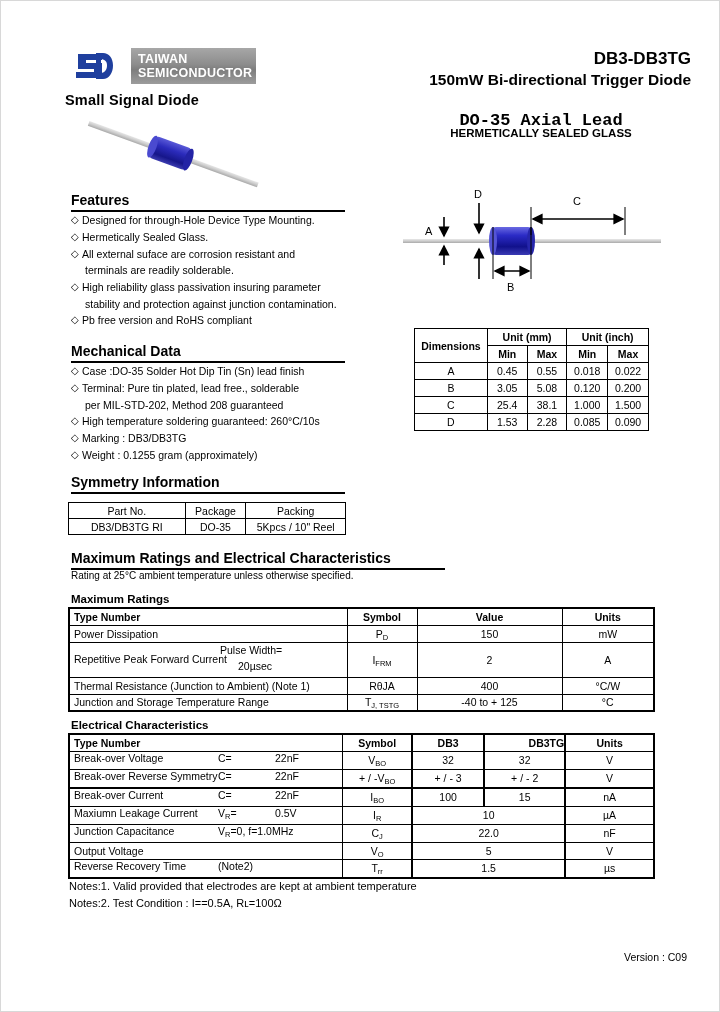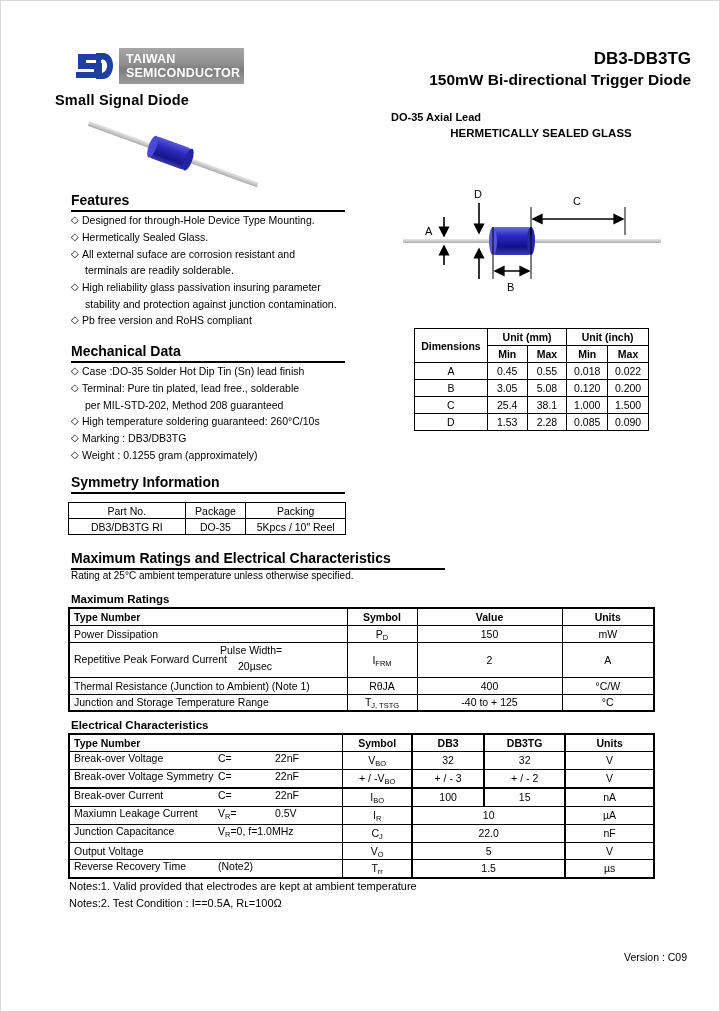--- a/index.html
+++ b/index.html
@@ -12,53 +12,53 @@
     position:relative;
     overflow:hidden;
   }
   .page {
     position:absolute; left:0; top:0; width:720px; height:1012px;
     border:1px solid #d8d8d8;
   }
 
   
   .header { position:absolute; left:0; top:0; width:720px; height:95px; }
-  .logo-wrap { position:absolute; left:68px; top:47px; display:flex; align-items:stretch; height:36px; }
+  .logo-wrap { position:absolute; left:68px; top:47px; display:flex; align-items:stretch; height:36px;gap:12px; }
   .logo-mark {
     width:50px; height:36px; background:#ffffff;
     position:relative; display:flex; align-items:center; justify-content:center;
   }
   .logo-mark svg { display:block; }
   .logo-band {
     width:125px; height:36px;
     background:linear-gradient(180deg,#a7a7a7 0%, #8d8d8d 45%, #7d7d7d 60%, #9c9c9c 100%);
     display:flex; flex-direction:column; justify-content:center;
     padding-left:7px;
   }
   .logo-band .l1, .logo-band .l2 {
     color:#ffffff; font-weight:bold; font-size:12.5px; line-height:14px;
     letter-spacing:0.2px;
   }
   .logo-band .l2 { font-size:12.5px; }
 
   .small-signal {
-    position:absolute; left:54px; top:91px;
+    position:absolute; left:64px; top:91px;
     font-size:14.5px; font-weight:bold; letter-spacing:0.2px;
   }
   .title-1 {
     position:absolute; right:30px; top:48px;
     font-size:17px; font-weight:bold; text-align:right;
   }
   .title-2 {
     position:absolute; right:30px; top:70px;
     font-size:15.5px; font-weight:bold; text-align:right;
   }
   .pkg-1 {
-    position:absolute; left:390px; top:110px; width:300px; text-align:left;
-    font-size:11px; font-weight:bold;
+    position:absolute; left:390px; top:110px; width:300px; text-align:center;
+    font-size:17px; font-weight:bold;font-family:Liberation Mono, monospace;
   }
   .pkg-2 {
     position:absolute; left:390px; top:126px; width:300px; text-align:center;
     font-size:11.5px; font-weight:bold;
   }
 
   
   .photo { position:absolute; left:78px; top:112px; width:190px; height:85px; }
 
   
@@ -386,42 +386,42 @@
     </table>
 
   <div class="subhead" style="left:70px; top:718px;">Electrical Characteristics</div>
 
   <table class="ec-table">
     <tbody>
         <tr class="hdr-row">
       <td class="left-cell thick-t thick-l" style="width:278px;">Type Number</td>
       <td class="thick-t" style="width:70px;">Symbol</td>
       <td class="thick-t thick-l" style="width:73px;">DB3</td>
-      <td class="thick-t thick-l thick-r" style="width:82px;">DB3TG</td>
+      <td class="thick-t thick-l thick-r" style="width:82px;text-align:right;">DB3TG</td>
       <td class="thick-t thick-r" style="width:90px;">Units</td>
     </tr>
 
     <tr>
       <td class="thick-l">
         <div class="cond-cell">
           <span class="nm">Break-over Voltage</span>
           <span class="c1">C=</span>
           <span class="c2">22nF</span>
         </div>
       </td>
       <td><span>V</span><sub>BO</sub></td>
       <td class="thick-l">32</td>
       <td class="thick-l thick-r">32</td>
       <td class="thick-r">V</td>
     </tr>
 
     <tr>
       <td class="thick-l thick-b">
         <div class="cond-cell">
-          <span class="nm">Break-over Voltage Symmetry</span>
+          <span class="nm">Break-over Reverse Symmetry</span>
           <span class="c1">C=</span>
           <span class="c2">22nF</span>
         </div>
       </td>
       <td class="thick-b"><span>+ / -</span><span>V</span><sub>BO</sub></td>
       <td class="thick-l thick-b">+ / - 3</td>
       <td class="thick-l thick-r thick-b">+ / - 2</td>
       <td class="thick-r thick-b">V</td>
     </tr>
 

